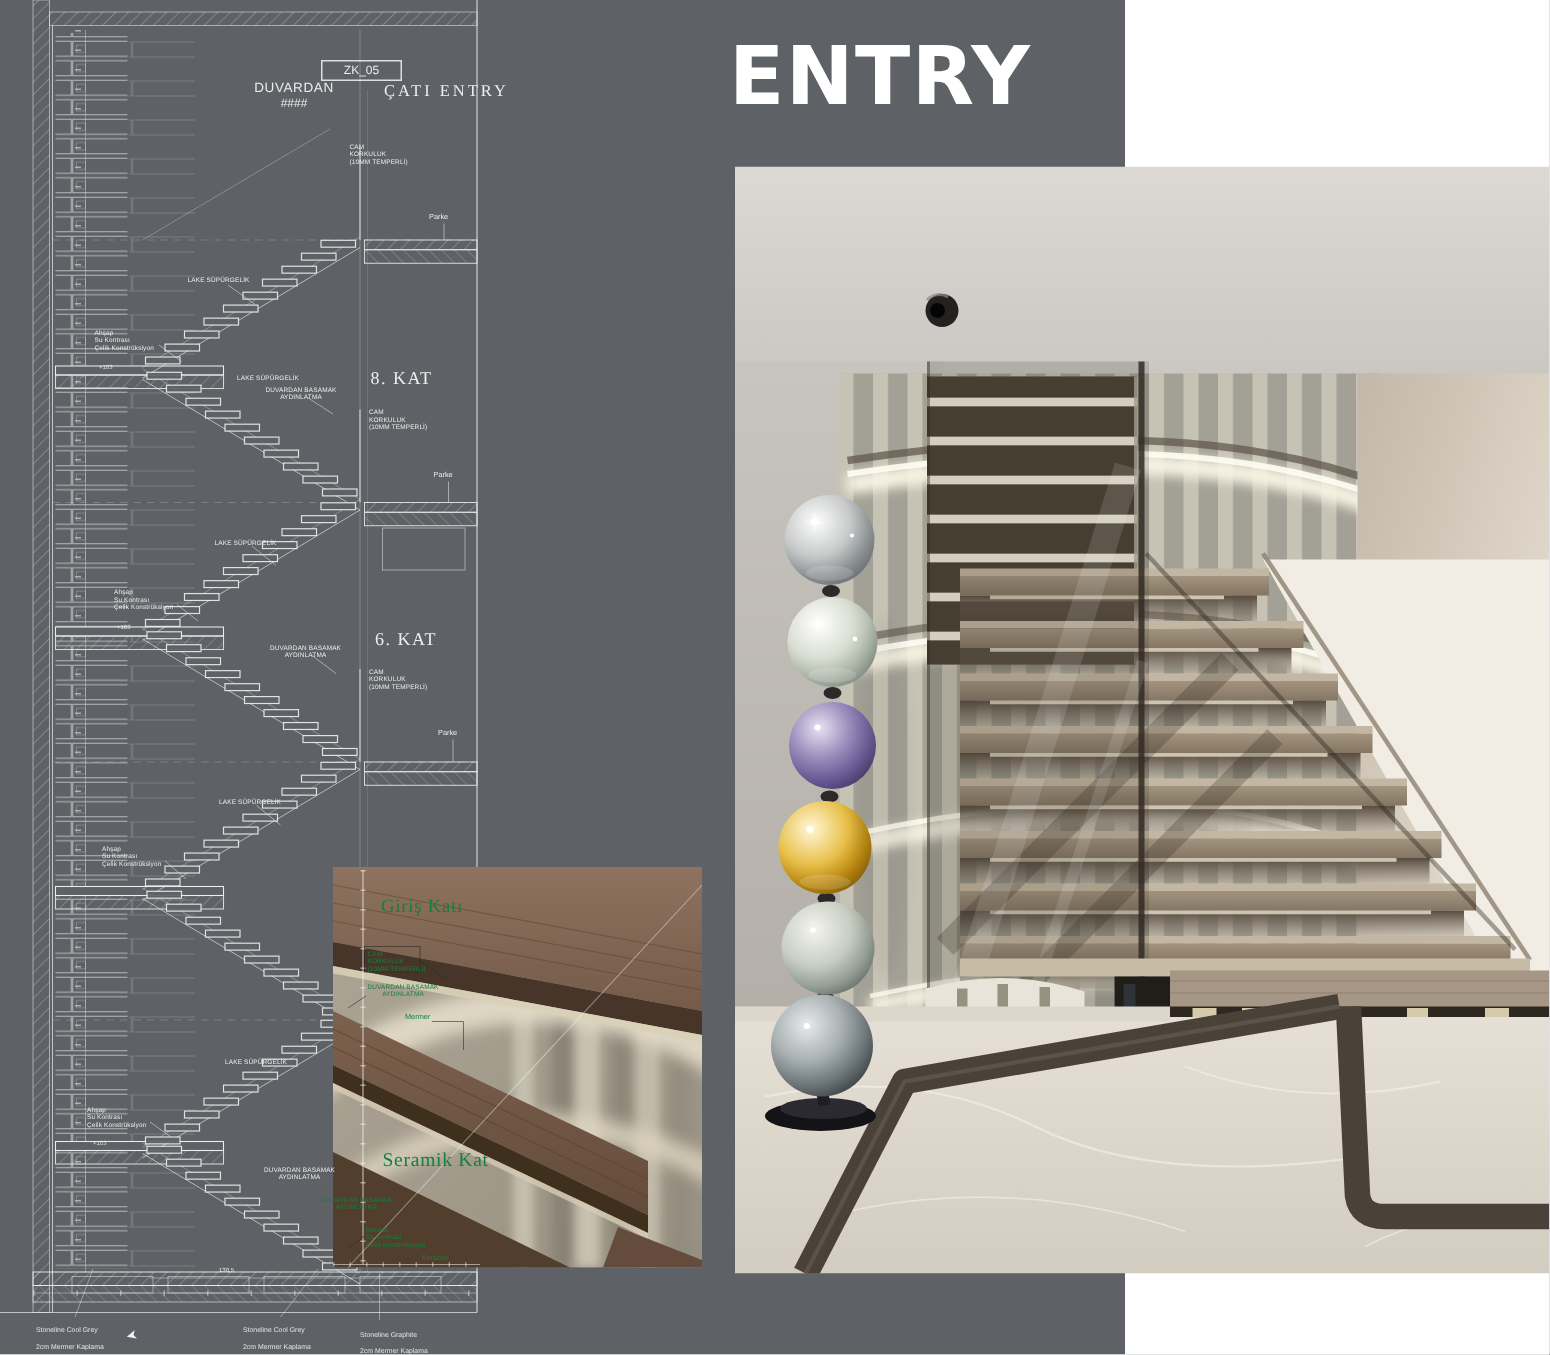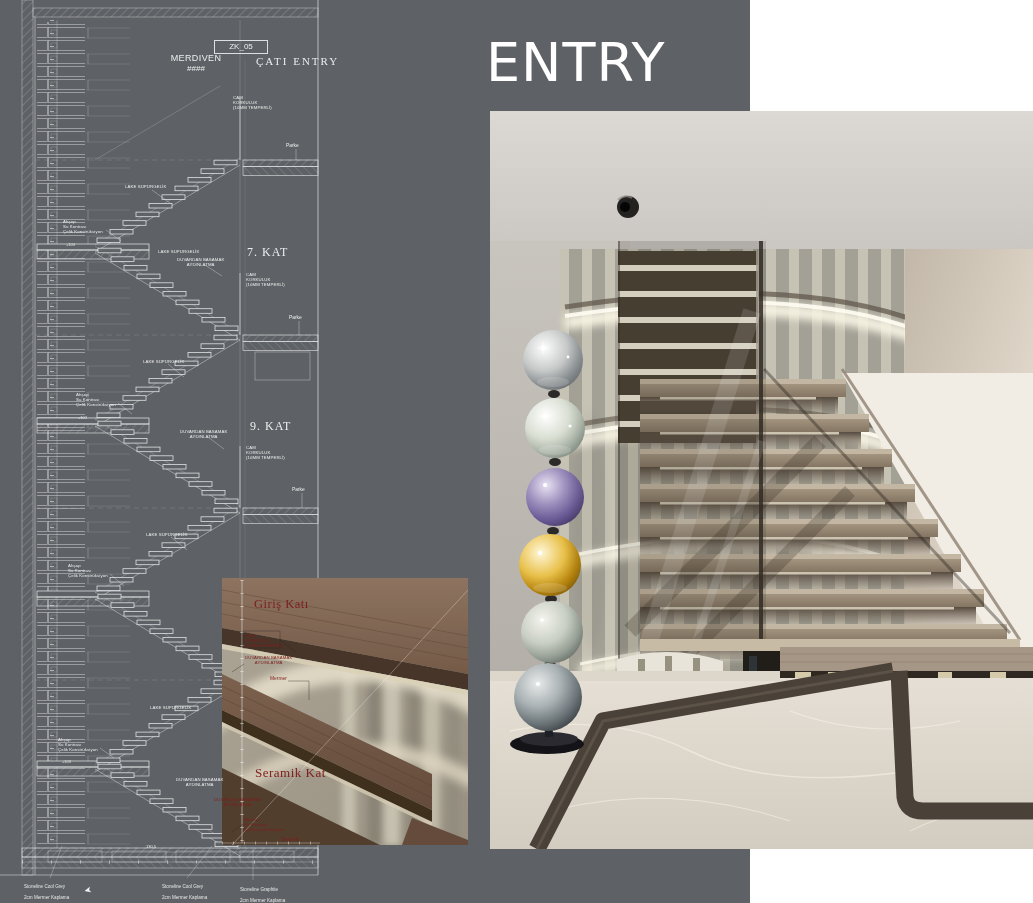--- a/index.html
+++ b/index.html
@@ -2,27 +2,27 @@
 <html><head>
 <meta charset="utf-8">
 <style>
   html,body{margin:0;padding:0;background:#ffffff;}
   #board{position:relative;width:1033px;height:903px;overflow:hidden;background:#ffffff;
          font-family:"Liberation Sans",sans-serif;}
   #gray-panel{position:absolute;left:0;top:0;width:750px;height:903px;background:#5e6165;}
   .abs{position:absolute;}
   .lbl{position:absolute;color:#eceded;white-space:pre-line;line-height:1.15;}
   .serif{font-family:"Liberation Serif",serif;}
-  .dark{color:#7f1d1d;}
+  .dark{color:#15803d;}
   .ann{font-size:4.3px;line-height:1.18;letter-spacing:.1px;}
   .mat{font-size:4.9px;}
   .cap{font-size:4.6px;line-height:1.22;opacity:.95;}
   #entry-title{position:absolute;left:486px;top:24px;color:#ffffff;
-    font-family:"DejaVu Sans","Liberation Sans",sans-serif;font-weight:400;
-    font-size:54px;letter-spacing:1px;line-height:1;margin-top:12px;}
+    font-family:"DejaVu Sans","Liberation Sans",sans-serif;font-weight:700;
+    font-size:54px;letter-spacing:1px;line-height:1;}
   #zk-box{position:absolute;left:170px;top:40px;width:52px;height:12px;
     border:.6px solid rgba(236,237,238,.9);color:#eceded;font-size:8px;
     text-align:center;line-height:12px;margin-left:44px;}
   .tb{position:absolute;color:#eceded;text-align:center;}
   svg{display:block;}
   .cursor{position:absolute;left:84px;top:885px;color:#f2f3f4;font-size:9px;
     transform:scaleX(-1) rotate(15deg);}
 </style>
 </head>
 <body>
@@ -495,26 +495,26 @@
       <line x1="288" y1="681" x2="309" y2="681"></line>
       <line x1="309" y1="681" x2="309" y2="700"></line>
       <line x1="244" y1="664" x2="232" y2="672"></line>
       <line x1="243" y1="824" x2="232" y2="832"></line>
     </g>
   </svg>
 
   <div id="entry-title">ENTRY</div>
 
   <div id="zk-box">ZK_05</div>
-  <div class="tb" style="left:160px;top:53px;width:72px;font-size:9px;letter-spacing:.4px">MERDIVEN</div>
+  <div class="tb" style="left:160px;top:53px;width:72px;font-size:9px;letter-spacing:.4px">DUVARDAN</div>
   <div class="tb" style="left:160px;top:64px;width:72px;font-size:8px">####</div>
 
   <div class="lbl serif" style="left:256px;top:55px;font-size:11px;letter-spacing:2px">ÇATI ENTRY</div>
-  <div class="lbl serif" style="left:247px;top:246px;font-size:12px;letter-spacing:1px">7. KAT</div>
-  <div class="lbl serif" style="left:250px;top:420px;font-size:12px;letter-spacing:1px">9. KAT</div>
+  <div class="lbl serif" style="left:247px;top:246px;font-size:12px;letter-spacing:1px">8. KAT</div>
+  <div class="lbl serif" style="left:250px;top:420px;font-size:12px;letter-spacing:1px">6. KAT</div>
   <div class="lbl serif dark" style="left:254px;top:597px;font-size:12.5px;letter-spacing:.5px">Giriş Katı</div>
   <div class="lbl serif dark" style="left:255px;top:766px;font-size:13px;letter-spacing:.5px">Seramik Kat</div>
 
   <div class="lbl mat" style="left:286px;top:143px">Parke</div>
   <div class="lbl mat" style="left:289px;top:315px">Parke</div>
   <div class="lbl mat" style="left:292px;top:487px">Parke</div>
 
   <div class="lbl ann" style="left:233px;top:95px">CAM
 KORKULUK
 (10MM TEMPERLİ)</div>

